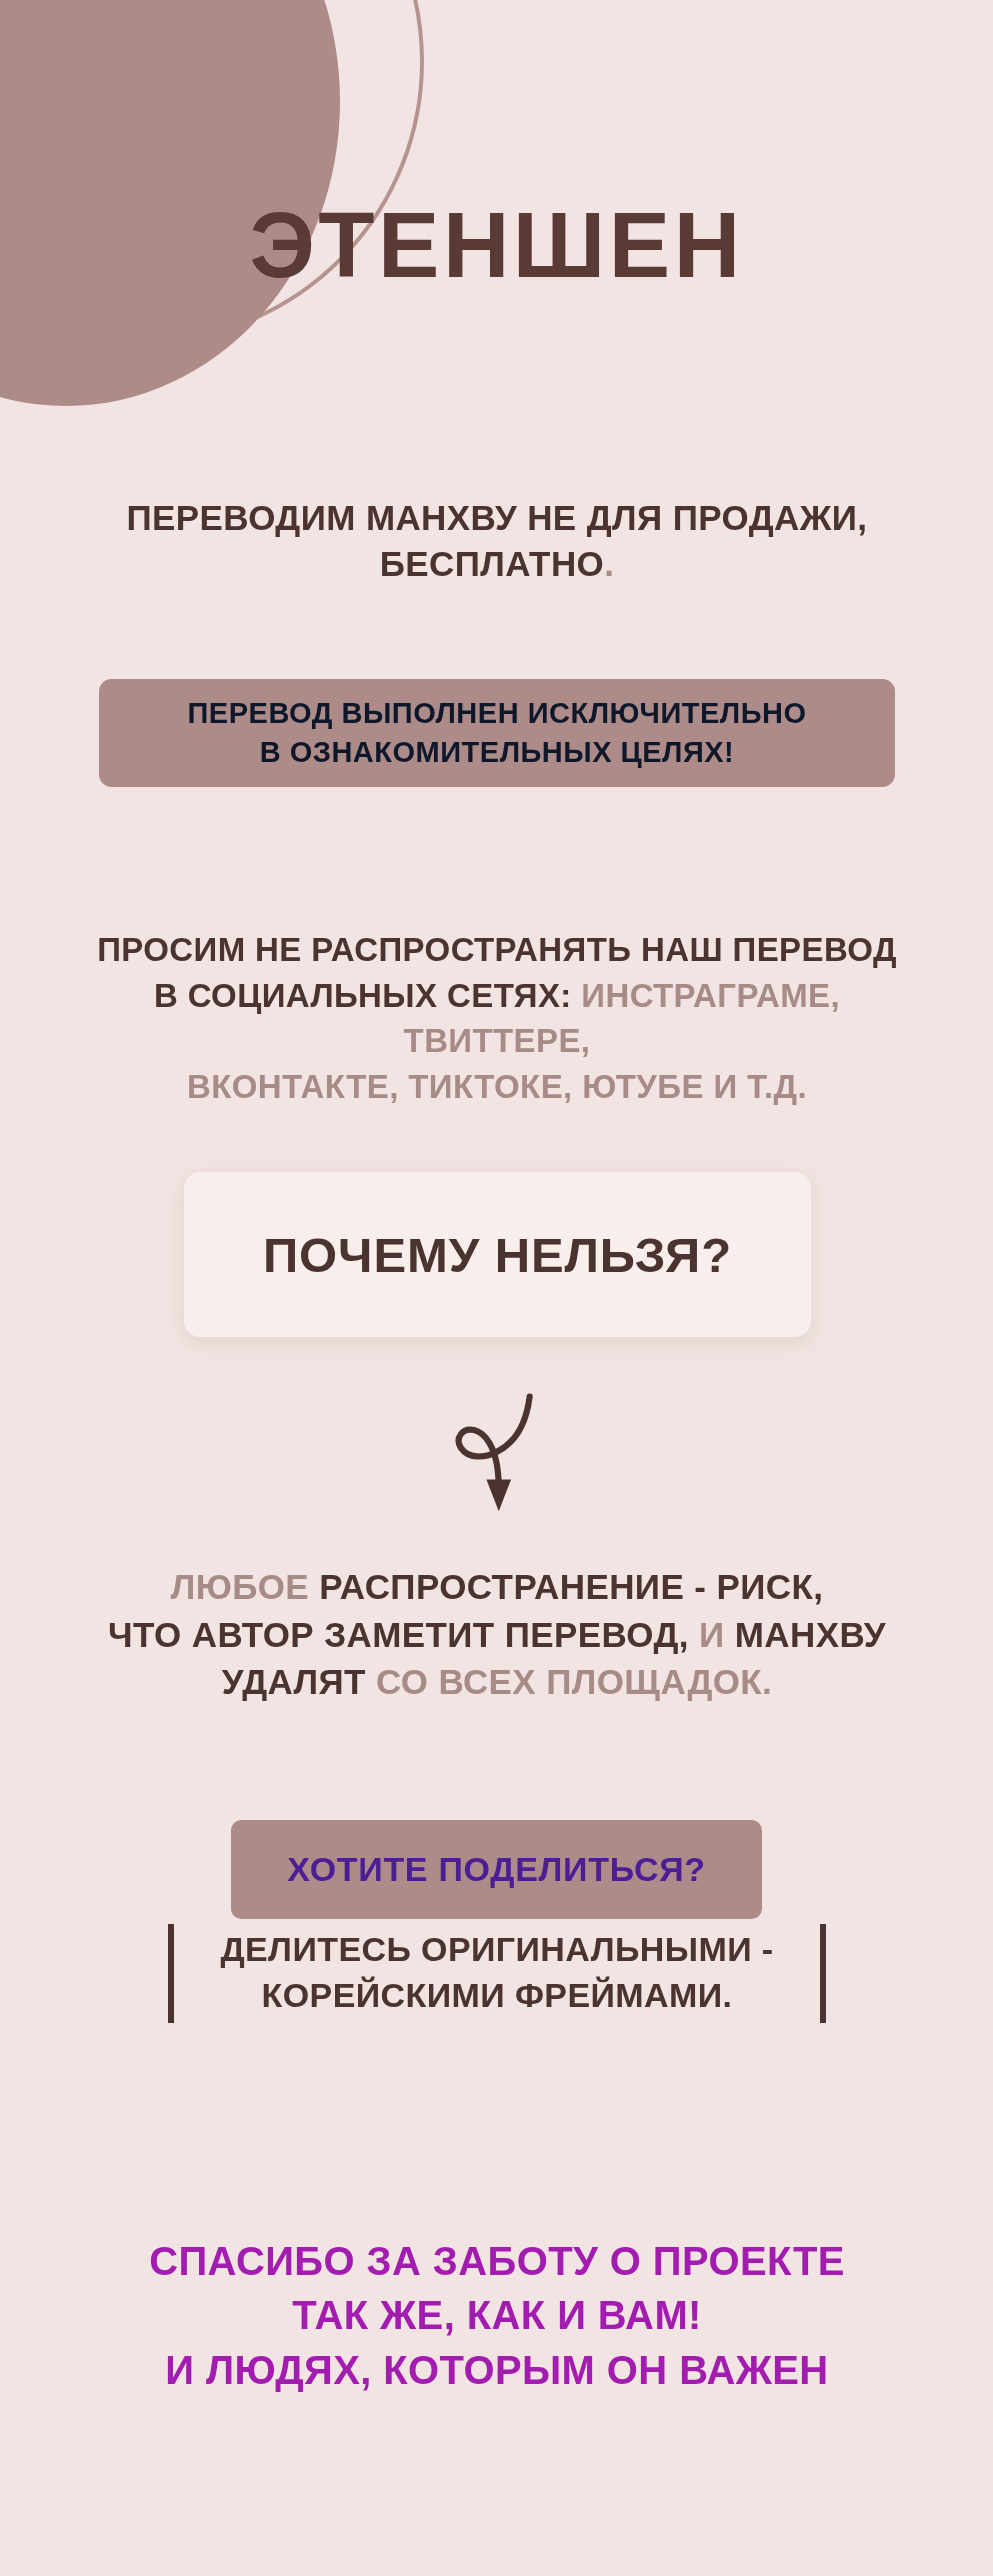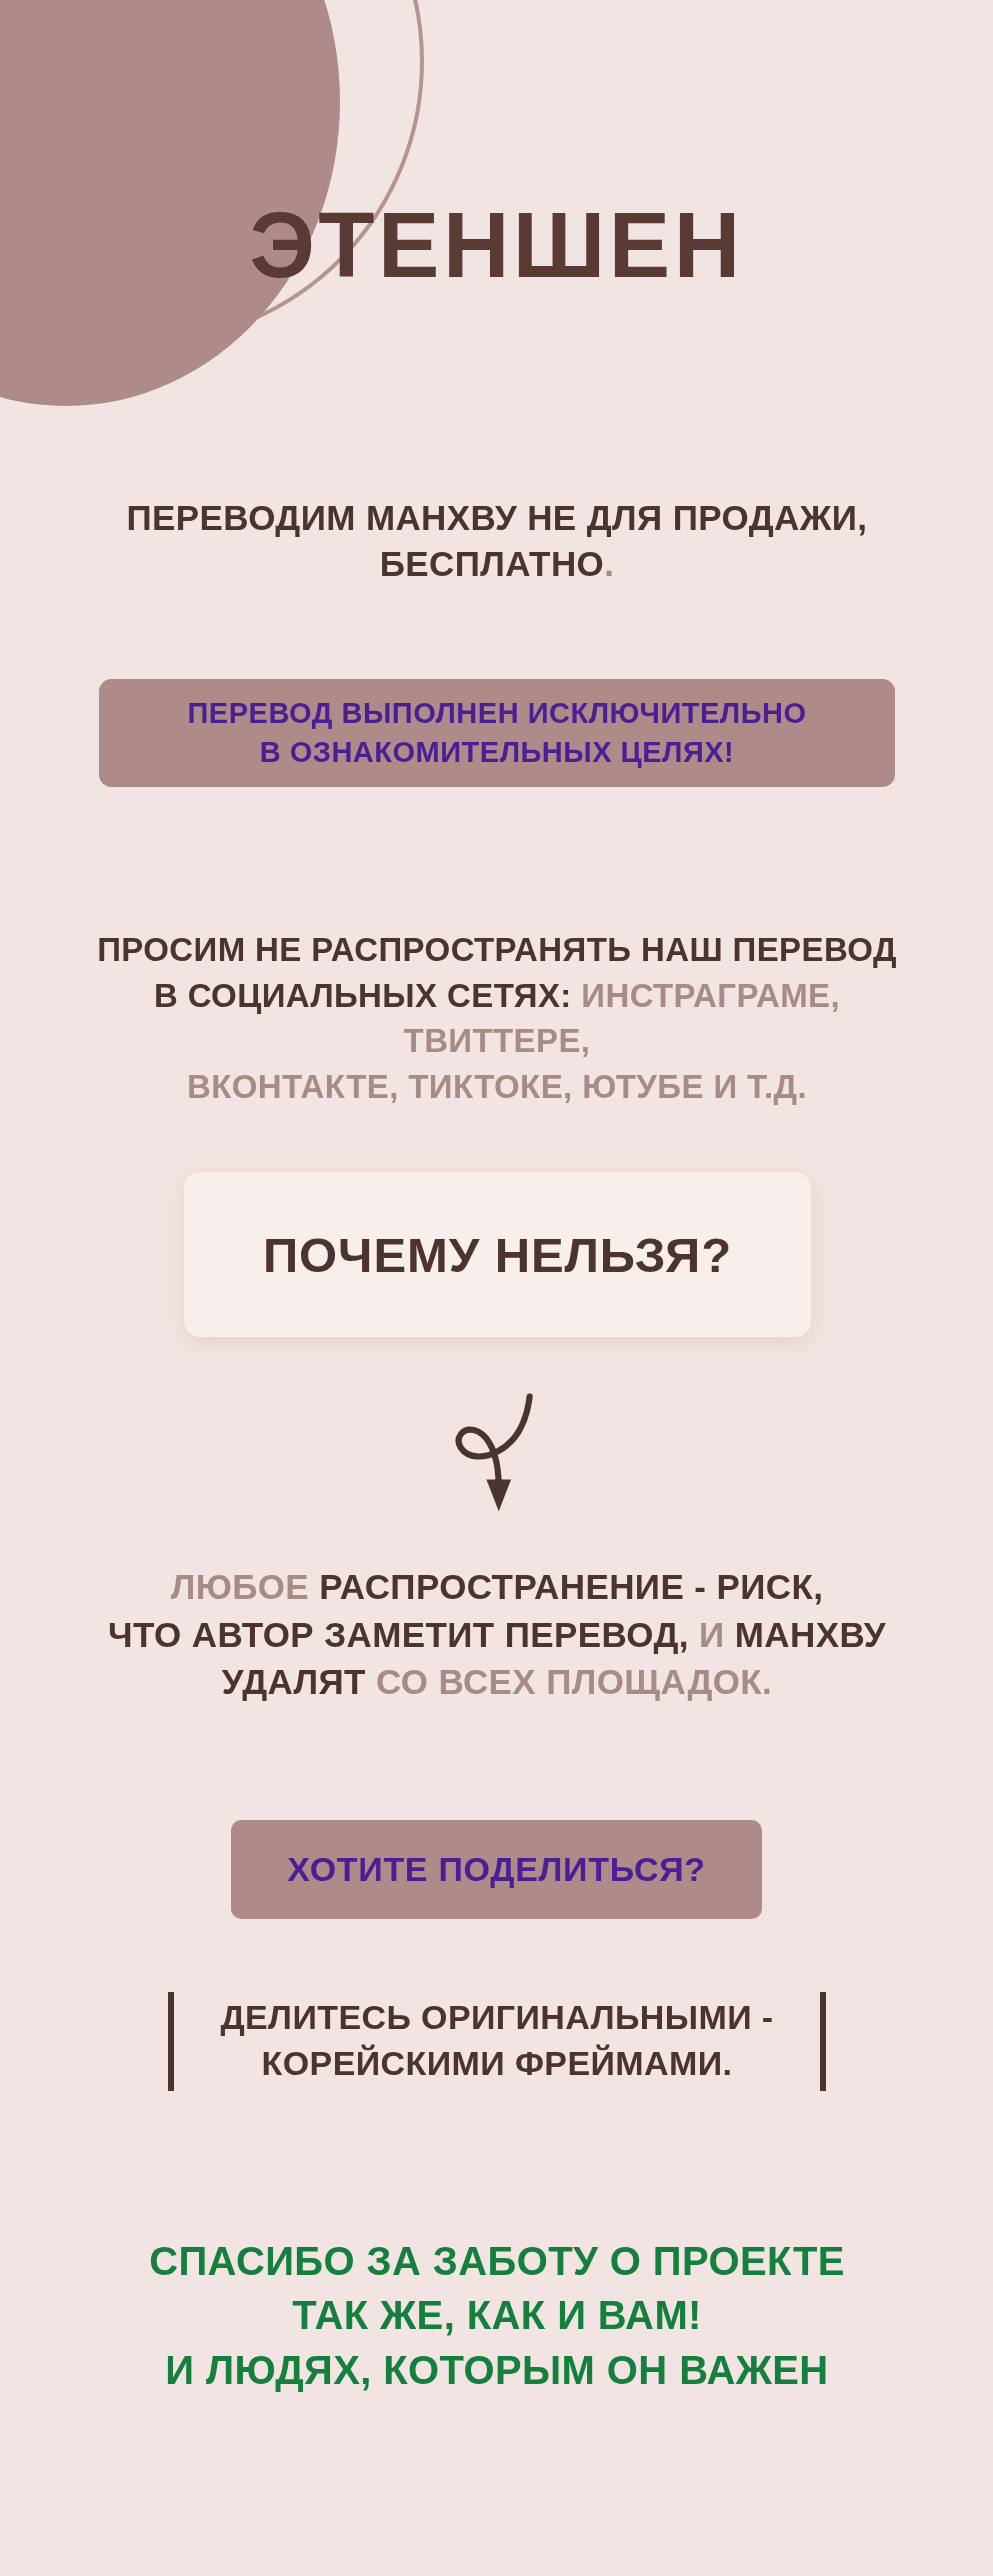--- a/index.html
+++ b/index.html
@@ -84,21 +84,21 @@
     width: 796px;
     height: 108px;
     background: #ac8b88;
     border-radius: 12.4px;
     display: flex;
     align-items: center;
     justify-content: center;
   }
   .banner-text {
     text-align: center;
-    color: #4c1d95;
+    color: #0f172a;
     font-size: 29px;
     line-height: 1.35;
     font-weight: 700;
     text-transform: uppercase;
     letter-spacing: 0.5px;
   }
 
   
   .request {
     position: absolute;
@@ -179,21 +179,21 @@
     color: #4c1d95;
     font-size: 34px;
     font-weight: 700;
     text-transform: uppercase;
     letter-spacing: 0.7px;
   }
 
   
   .note {
     position: absolute;
-    top: 1990px;
+    top: 1922px;
     left: 168px;
     width: 658px;
     height: 102px;
     display: flex;
     align-items: center;
     justify-content: space-between;
   }
   .note-bar {
     width: 6.2px;
     height: 99px;
@@ -214,21 +214,21 @@
   
   .thanks {
     position: absolute;
     top: 2234px;
     left: 71px;
     width: 852px;
     text-align: center;
     font-size: 40px;
     line-height: 1.36;
     font-weight: 700;
-    color: #15803d;
+    color: #a21caf;
     text-transform: uppercase;
     letter-spacing: 0.4px;
   }
 </style>
 </head>
 <body>
 
 <div class="page">
 
   <div class="deco-ring"></div>

